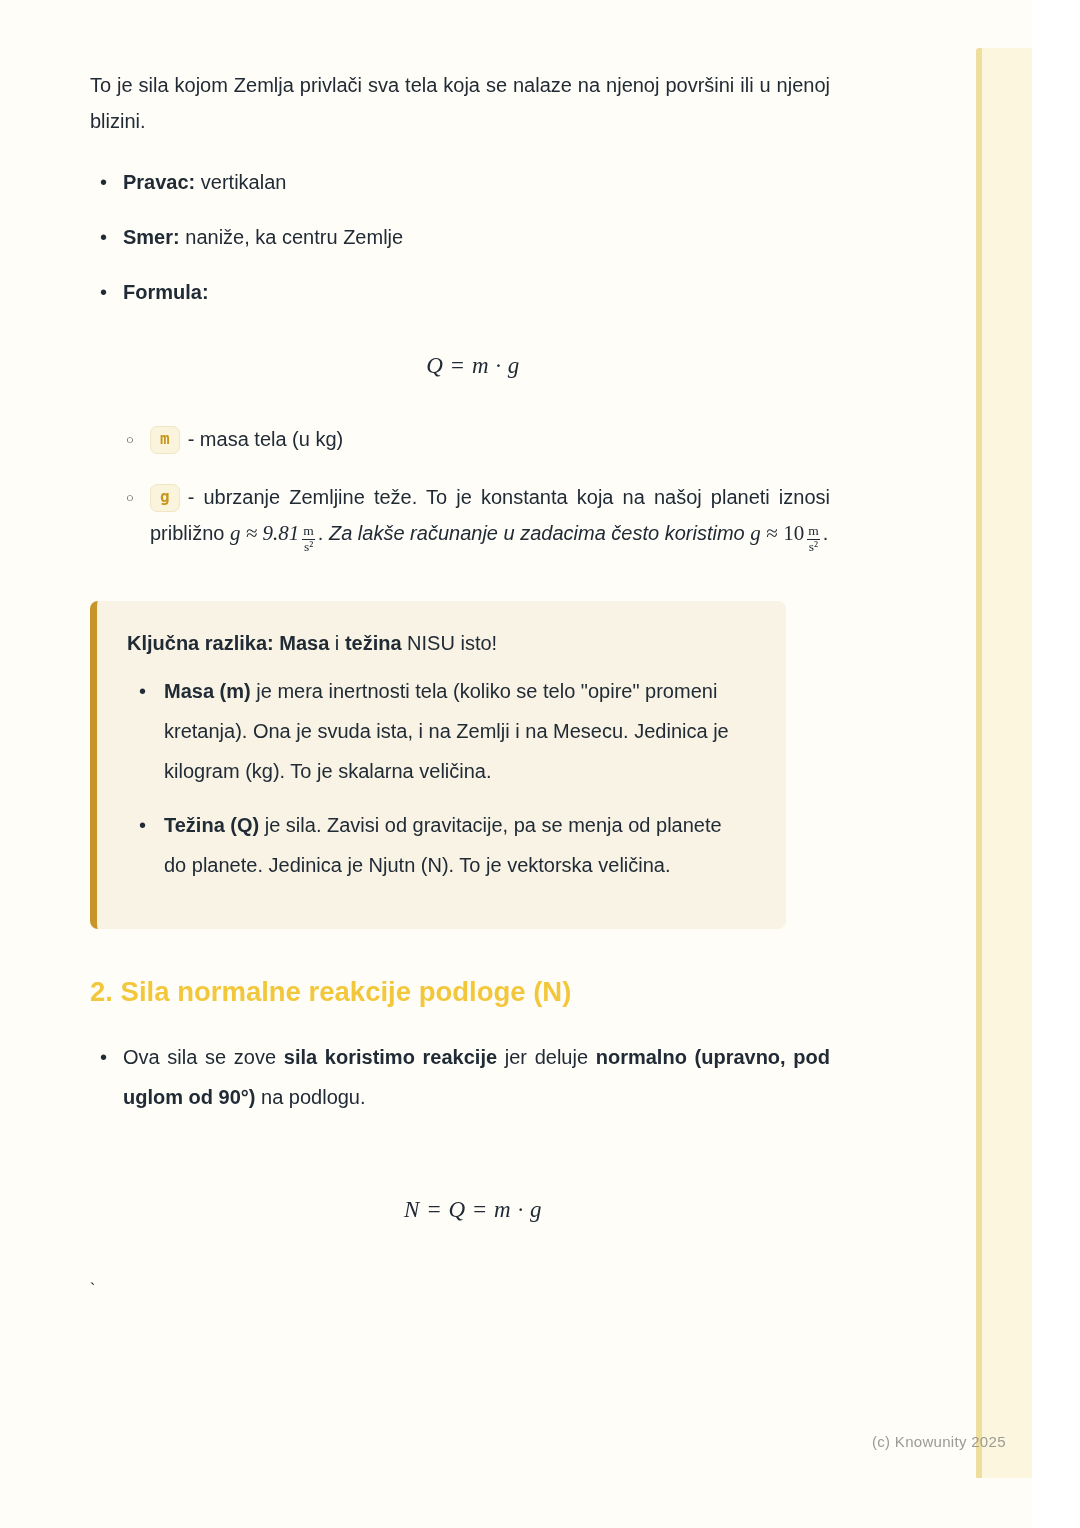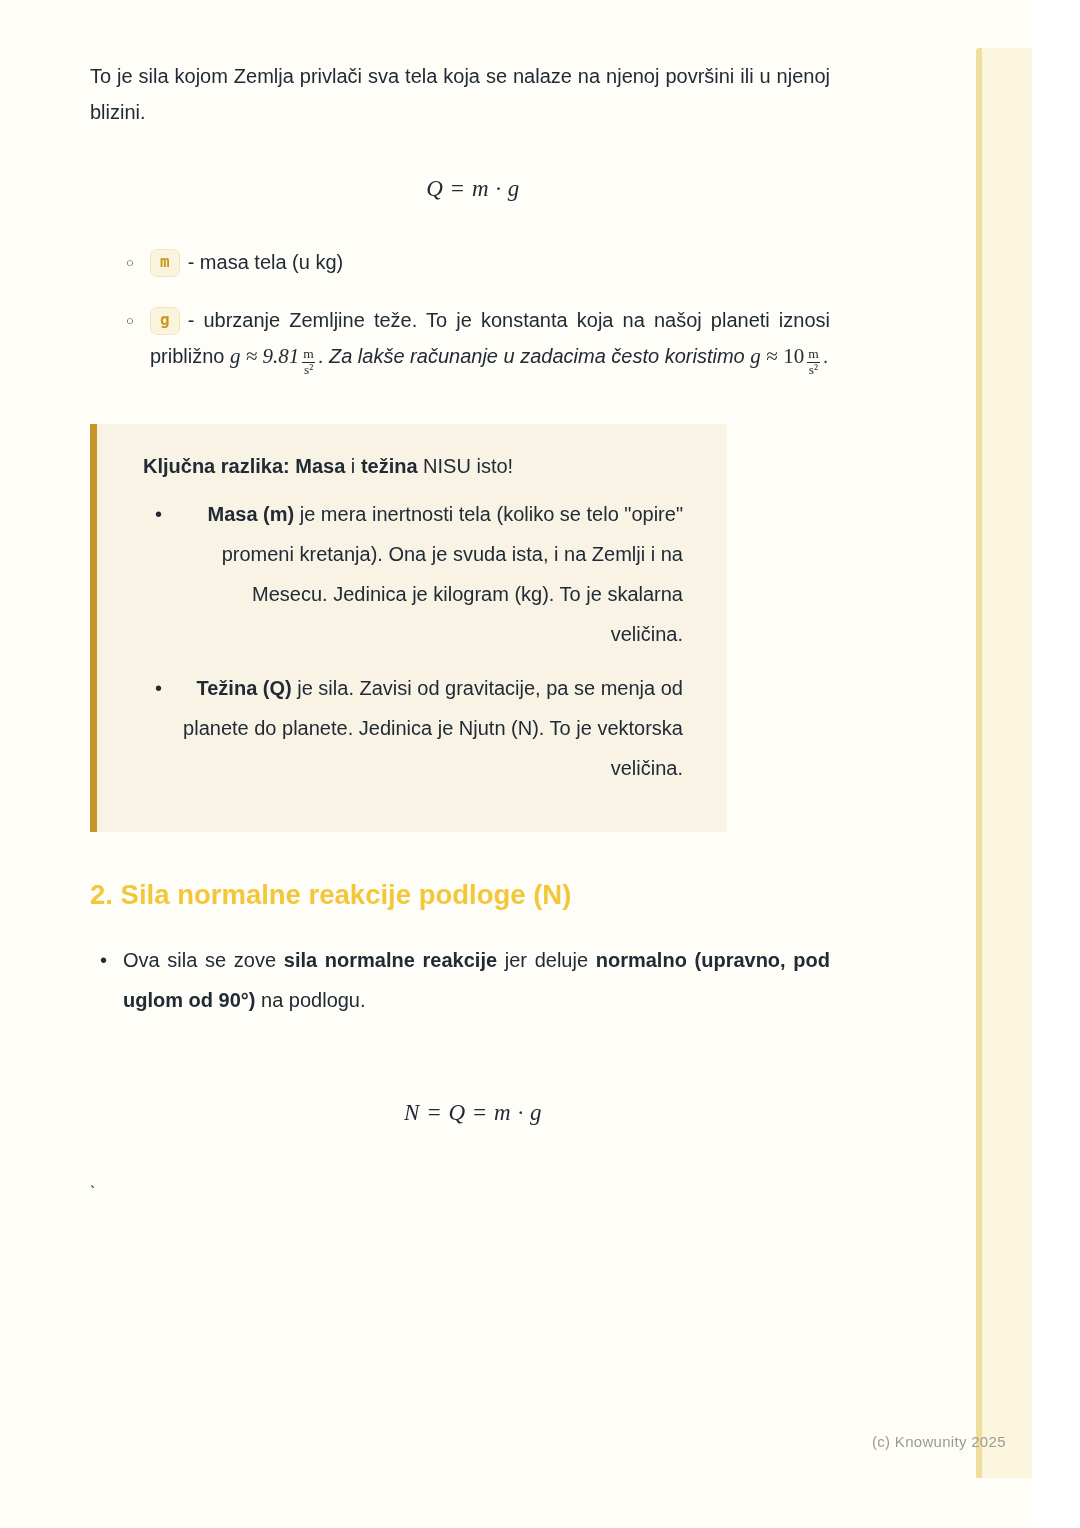--- a/index.html
+++ b/index.html
@@ -17,21 +17,21 @@
     position: absolute; top: 0; left: 1032px; width: 48px; height: 1528px;
     background: #ffffff;
   }
   .side-strip {
     position: absolute; top: 48px; left: 976px; width: 56px; height: 1430px;
     background: #fcf6df;
     border-left: 6px solid #efdf9e;
     border-top-left-radius: 3px;
   }
 
-  .content { position: absolute; top: 58px; left: 90px; width: 740px; }
+  .content { position: absolute; top: 67px; left: 90px; width: 740px; }
 
   p.body {
     font-size: 20px; line-height: 36px; text-align: justify;
     margin: 0;
   }
 
   
   .props { margin-top: 28px; }
   .prop-item {
     position: relative; padding-left: 33px; margin: 25px 0;
@@ -81,28 +81,28 @@
     display: inline-block; text-align: center; vertical-align: -11px;
     font-size: 13.5px; line-height: 1.1; font-style: normal;
     font-family: "Liberation Serif", "DejaVu Serif", serif;
     margin: 0 3px;
   }
   .frac .num { display: block; border-bottom: 1.3px solid #212b36; padding: 0 1px; }
   .frac .den { display: block; }
 
   
   .callout {
-    margin-top: 46px; width: 637px;
+    margin-top: 46px; width: 696px;
     background: #f8f3e4;
     border-left: 7px solid #c8952b;
-    border-radius: 0;
-    padding: 26px 44px 30px 46px;
+    border-radius: 8px;
+    padding: 26px 44px 30px 30px;
   }
   .callout-title { font-size: 20px; line-height: 32px; }
-  .callout-list { margin-top: 12px; text-align: right; }
+  .callout-list { margin-top: 12px; }
   .callout-item {
     position: relative; padding-left: 37px; margin: 12px 0 14px;
     font-size: 20px; line-height: 40px;
   }
   .callout-item::before {
     content: "\2022"; position: absolute; left: 12px; top: 0;
     font-size: 20px; color: #212b36;
   }
 
   
@@ -133,20 +133,25 @@
 </head>
 <body>
 
 <div class="side-strip"></div>
 <div class="right-white"></div>
 
 <div class="content">
 
   <p class="body">To je sila kojom Zemlja privlači sva tela koja se nalaze na njenoj površini ili u njenoj blizini.</p>
 
+  <div class="props">
+    <div class="prop-item"><span class="b">Pravac:</span><span> vertikalan</span></div>
+    <div class="prop-item"><span class="b">Smer:</span><span> naniže, ka centru Zemlje</span></div>
+    <div class="prop-item"><span class="b">Formula:</span><span></span></div>
+  </div>
 
   <div class="formula">Q = m · g</div>
 
   <div class="sub-list">
     <div class="sub-item">
       <span class="badge">m</span><span>- masa tela (u kg)</span>
     </div>
     <div class="sub-item">
       <span class="badge">g</span><span>- ubrzanje Zemljine teže. To je konstanta koja na našoj planeti iznosi približno </span><span class="mathi">g ≈ 9.81</span><span class="frac"><span class="num">m</span><span class="den">s²</span></span><span>. </span><span class="it">Za lakše računanje u zadacima često koristimo </span><span class="mathi">g ≈</span> <span class="mathr">10</span><span class="frac"><span class="num">m</span><span class="den">s²</span></span><span>.</span>
     </div>
@@ -164,21 +169,21 @@
         <span class="b">Težina (Q)</span><span> je sila. Zavisi od gravitacije, pa se menja od planete do planete. Jedinica je Njutn (N). To je vektorska veličina.</span>
       </div>
     </div>
   </div>
 
   <h2 class="h2">2. Sila normalne reakcije podloge (N)</h2>
 
 
   <div class="bullets2">
     <div class="bullet2-item">
-      <span>Ova sila se zove </span><span class="b">sila normalne reakcije</span><span> jer deluje </span><span class="b">normalno (upravno, pod uglom od 90°)</span><span> na podlogu.</span>
+      <span>Ova sila se zove </span><span class="b">sila koristimo reakcije</span><span> jer deluje </span><span class="b">normalno (upravno, pod uglom od 90°)</span><span> na podlogu.</span>
     </div>
   </div>
 
   <div class="formula formula2">N = Q = m · g</div>
 
   <div class="stray">`</div>
 
 </div>
 
 <div class="footer">(c) Knowunity 2025</div>

